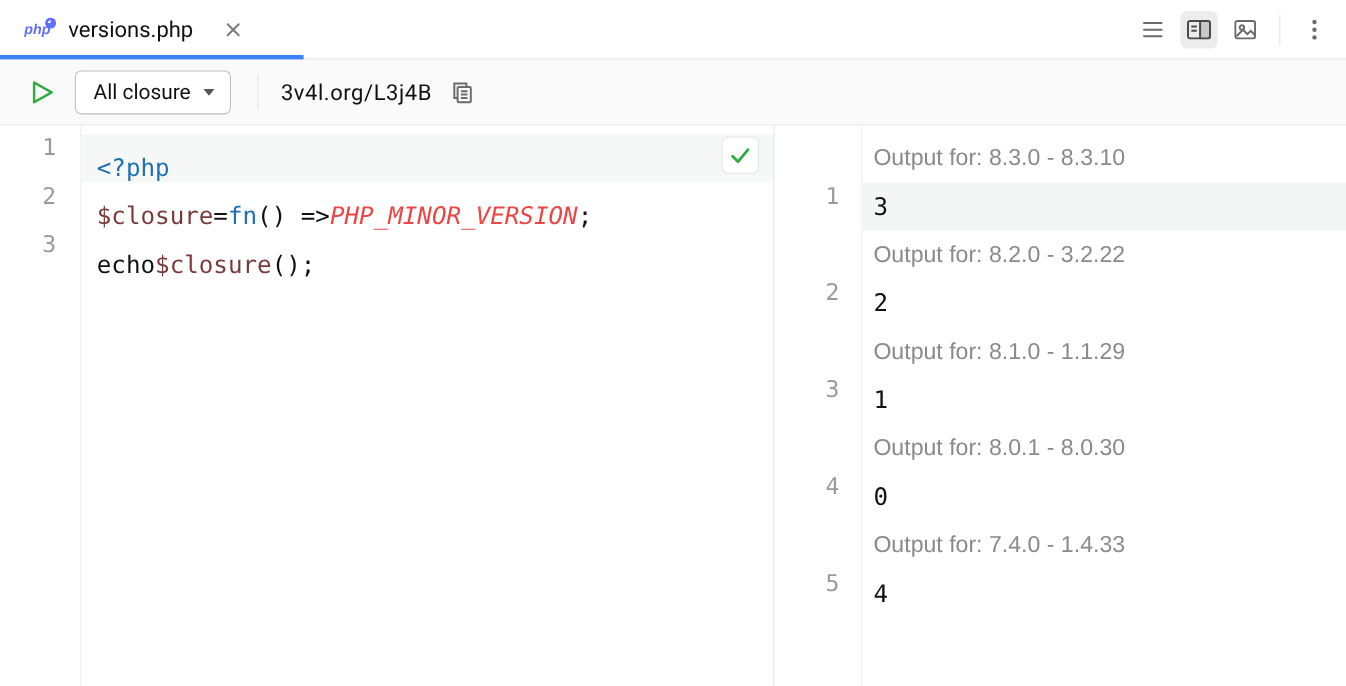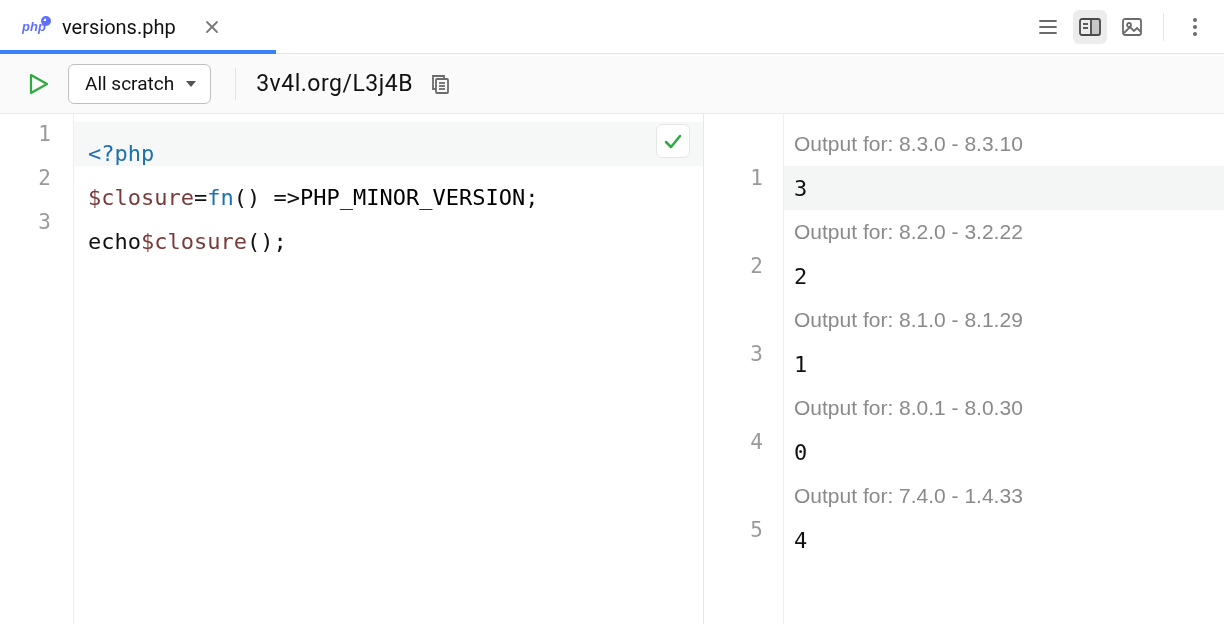--- a/index.html
+++ b/index.html
@@ -69,21 +69,21 @@
     height: 40px;
     border: 1px solid #bfbfbf;
     border-radius: 6px;
     padding: 0 12px 0 16px;
     font-size: 19px;
     color: #111;
     cursor: pointer;
     background: #fff;
   }
   .toolbar .vsep2 { width:1px; height:32px; background:#e3e3e3; margin:0 6px 0 10px;}
-  .url-text { font-size: 23px; color:#111; letter-spacing:.5px;}
+  .url-text { font-size: 20px; color:#111; letter-spacing:.5px;}
   .copy-btn { display:inline-flex; align-items:center; justify-content:center; width:26px; height:26px; cursor:pointer; color:#6b6b6b;}
 
   
   .split {
     display: grid;
     grid-template-columns: 704px 520px;
     height: calc(624px - 54px - 60px);
   }
 
   .editor {
@@ -103,21 +103,21 @@
     color: #9a9a9a;
     font-family: ui-monospace, SFMono-Regular, Menlo, Consolas, monospace;
   }
   .code { padding-top: 8px; font-family: ui-monospace, SFMono-Regular, Menlo, Consolas, monospace; font-size: 22px; }
   .code .row { height: 44px; display:flex; align-items:flex-end; padding-left: 14px; }
   .code .row:first-child { background: #f6f7f7; }
   .tok-var { color: #7a3a3a; }
   .tok-punc { color: #111; }
   .tok-fn { color: #1f6fb3; }
   .tok-kw { color: #1f6fb3; font-weight:500;}
-  .tok-const { color: #000000; }
+  .tok-const { color: #ef4444; font-style: italic; }
   .tok-plain { color: #111; }
 
   .check-badge {
     position: absolute;
     top: 10px; right: 14px;
     width: 34px; height: 34px;
     border: 1px solid #e6e6e6;
     border-radius: 6px;
     background: #fff;
     display:flex; align-items:center; justify-content:center;
@@ -209,21 +209,21 @@
   </div>
 </div>
 
 <div class="toolbar">
   <span class="run-btn">
     <svg width="22" height="24" viewBox="0 0 22 24" fill="none" stroke="#2eaa3f" stroke-width="2.2" stroke-linejoin="round">
         <polygon points="3,3 19,12 3,21"></polygon>
       </svg>
   </span>
   <div class="versions-dd">
-    <span>All scratch</span>
+    <span>All closure</span>
     <svg width="14" height="10" viewBox="0 0 14 10" fill="#555">
         <polygon points="2,2 12,2 7,8"></polygon>
       </svg>
   </div>
   <span class="vsep2"></span>
   <span class="url-text">3v4l.org/L3j4B</span>
   <span class="copy-btn">
     <svg width="20" height="22" viewBox="0 0 20 22" fill="none" stroke="#6b6b6b" stroke-width="1.8">
         <rect x="6" y="6" width="12" height="14" rx="1"></rect>
         <line x1="9" y1="10" x2="15" y2="10"></line>
@@ -278,21 +278,21 @@
         <div class="ln"></div>
         <div class="ln">4</div>
         <div class="ln"></div>
         <div class="ln">5</div>
       </div>
     <div class="out-body" id="out-body">
         <div class="out-row header">Output for: 8.3.0 - 8.3.10</div>
         <div class="out-row val hl">3</div>
         <div class="out-row header">Output for: 8.2.0 - 3.2.22</div>
         <div class="out-row val">2</div>
-        <div class="out-row header">Output for: 8.1.0 - 8.1.29</div>
+        <div class="out-row header">Output for: 8.1.0 - 1.1.29</div>
         <div class="out-row val">1</div>
         <div class="out-row header">Output for: 8.0.1 - 8.0.30</div>
         <div class="out-row val">0</div>
         <div class="out-row header">Output for: 7.4.0 - 1.4.33</div>
         <div class="out-row val">4</div>
       </div>
   </div>
 </div>
 
 </body></html>

